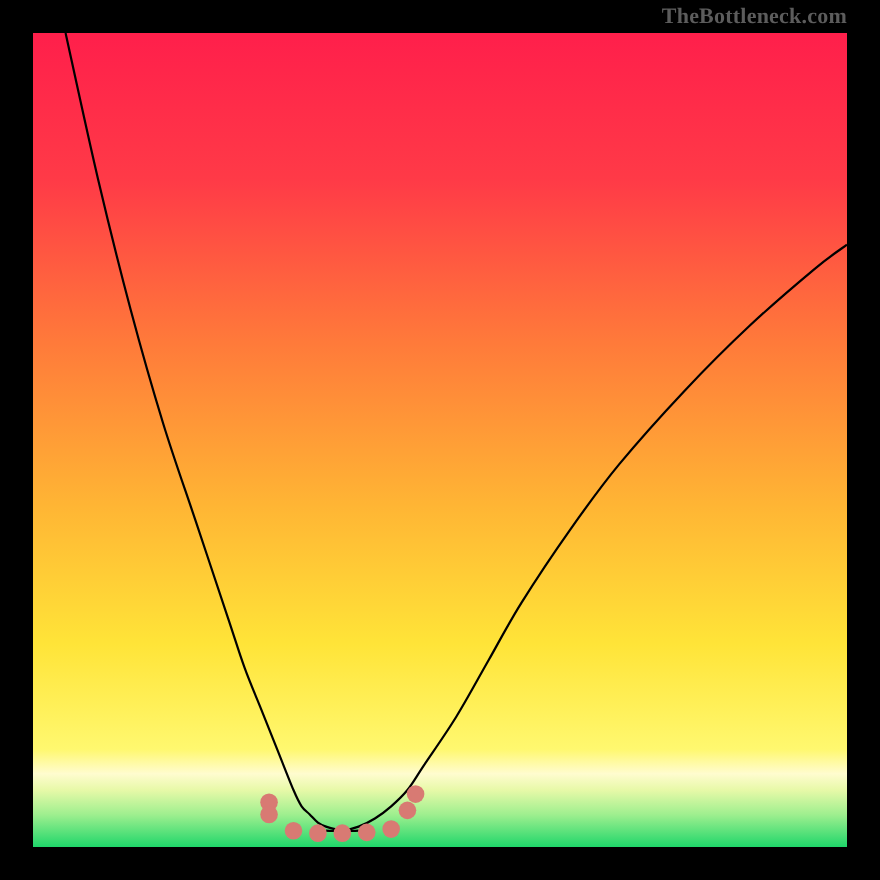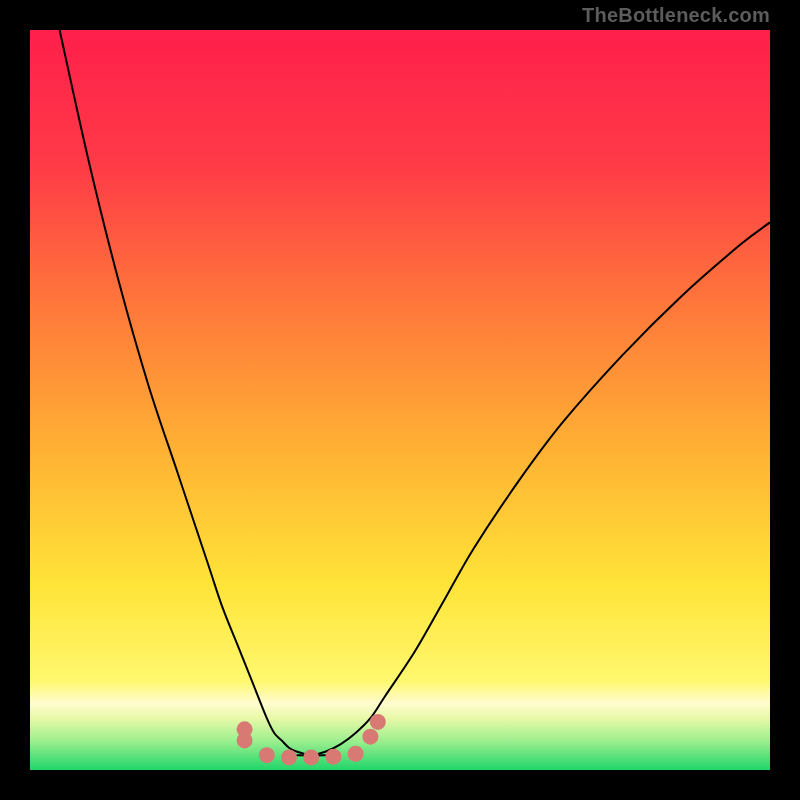--- a/index.html
+++ b/index.html
@@ -20,21 +20,21 @@
   }
   .gradient {
     position: absolute;
     left: 0; top: 0;
     width: 100%; height: 100%;
   }
   .watermark {
     position: absolute;
     top: 4px;
     right: 30px;
-    font-family: Liberation Sans, sans-serif;
+    font-family: Liberation Serif, serif;
     font-size: 20px;
     font-weight: 600;
     color: #5c5c5c;
     letter-spacing: 0.2px;
   }
   svg.curves {
     position: absolute;
     left: 0; top: 0;
     width: 100%;
     height: 100%;

